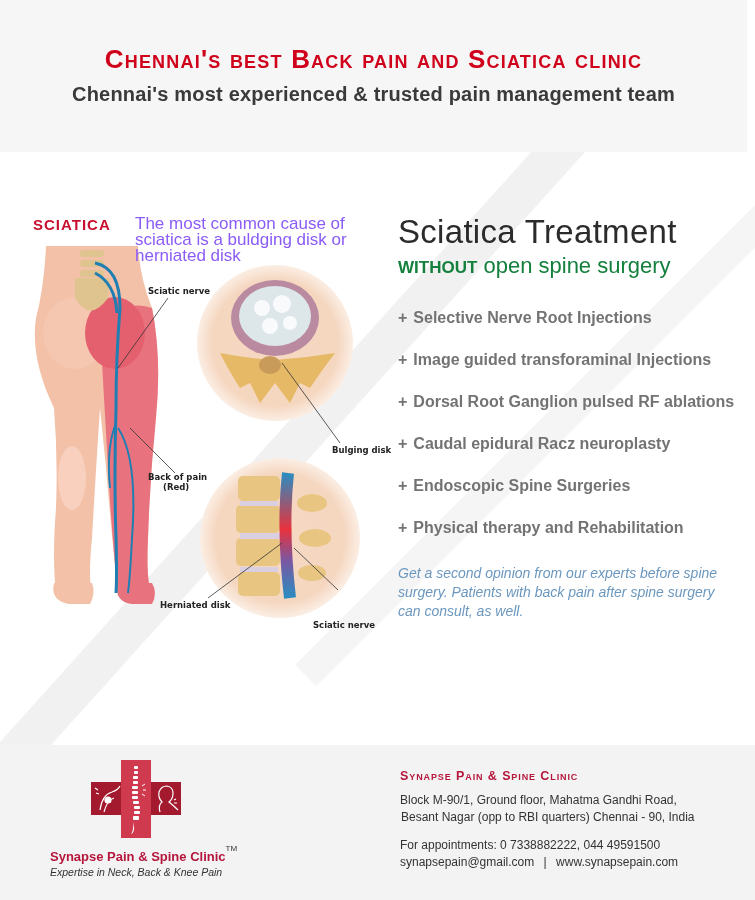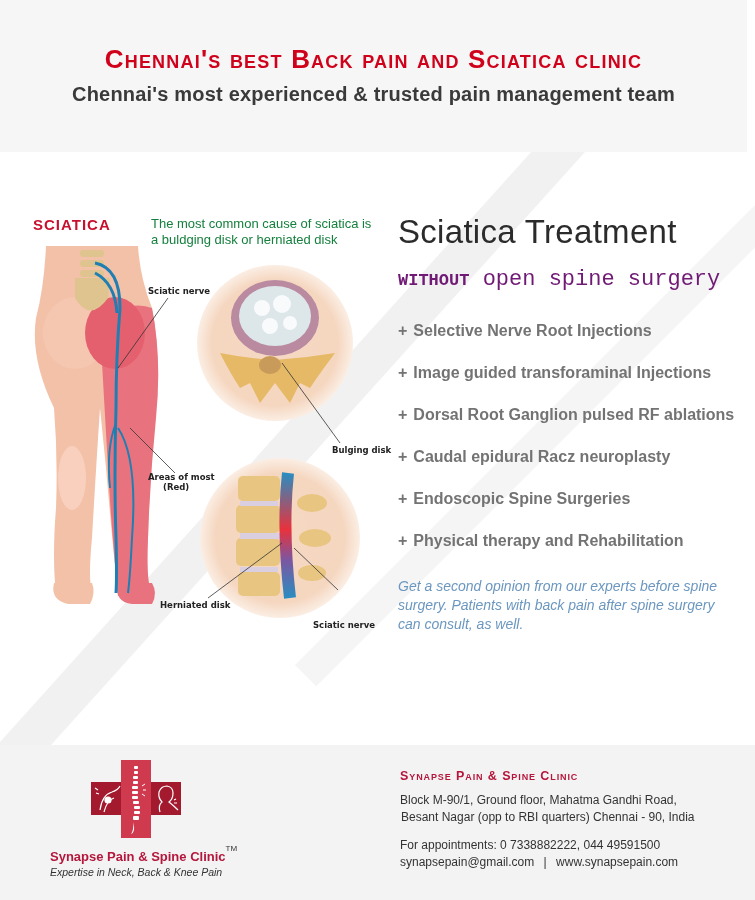--- a/index.html
+++ b/index.html
@@ -9,27 +9,27 @@
   .diag { position: absolute; pointer-events: none; z-index: 0; }
   .diag1 { left: 150px; top: 240px; width: 40px; height: 1000px; background: rgba(230,230,232,0.55); transform: rotate(42deg); transform-origin: top left; left: 560px; top: 120px; }
   .diag2 { width: 30px; height: 700px; background: rgba(235,235,237,0.5); transform: rotate(45deg); transform-origin: top left; left: 790px; top: 170px; }
 
   .header { position: absolute; left: 0; top: 0; width: 747px; height: 152px; background: #f6f6f6; text-align: center; z-index: 1; }
   .header .title { margin-top: 44px; font-size: 26px; font-weight: bold; color: #d0021b; font-variant: small-caps; letter-spacing: 1.2px; }
   .header .subtitle { margin-top: 8px; font-size: 20px; font-weight: bold; color: #3a3a3a; letter-spacing: 0.2px; }
 
   .illus { position: absolute; left: 20px; top: 208px; width: 360px; height: 440px; z-index: 2; }
   .sciatica-label { position: absolute; left: 13px; top: 8px; font-size: 15px; font-weight: bold; color: #c8102e; letter-spacing: 1px; }
-  .cause { position: absolute; left: 131px; top: 8px; font-size: 13px; color: #15803d; line-height: 16px; width: 230px; }
+  .cause { position: absolute; left: 115px; top: 8px; font-size: 17px; color: #8b5cf6; line-height: 16px; width: 230px; }
   .lbl { position: absolute; font-size: 8.5px; font-weight: bold; color: #222; white-space: nowrap; font-family: "DejaVu Sans", sans-serif; }
   .illus svg { position: absolute; left: 0; top: 0; }
 
   .right { position: absolute; left: 398px; top: 213px; width: 350px; z-index: 2; }
   .right .treat-title { font-size: 33px; color: #2b2b2b; font-weight: normal; letter-spacing: 0.3px; }
-  .right .treat-sub { margin-top: 16px; font-size: 22px; color: #701a75; font-family: Liberation Mono, monospace; }
+  .right .treat-sub { margin-top: 2px; font-size: 22px; color: #15803d; }
   .right .treat-sub b { font-size: 17px; font-weight: bold; }
   .services { margin-top: 29px; list-style: none; }
   .services li { font-size: 16px; font-weight: bold; color: #737373; height: 42px; line-height: 20px; }
   .services li .plus { margin-right: 6px; }
   .opinion { margin-top: 4px; font-size: 14px; font-style: italic; color: #6b97bf; line-height: 19px; width: 330px; }
 
   .footer { position: absolute; left: 0; top: 745px; width: 755px; height: 155px; background: #f3f3f4; z-index: 1; }
   .logo { position: absolute; left: 90px; top: 15px; width: 92px; height: 80px; }
   .logo .center { position: absolute; left: 31px; top: 0; width: 30px; height: 78px; background: #cf3a4f; }
   .logo .leftbox { position: absolute; left: 1px; top: 22px; width: 30px; height: 33px; background: #a3192e; }
@@ -120,21 +120,21 @@
     <line x1="110" y1="220" x2="155" y2="265" stroke="#333" stroke-width="0.8"></line>
     <line x1="262" y1="155" x2="320" y2="235" stroke="#333" stroke-width="0.8"></line>
     <line x1="188" y1="390" x2="262" y2="335" stroke="#333" stroke-width="0.8"></line>
     <line x1="274" y1="340" x2="318" y2="382" stroke="#333" stroke-width="0.8"></line>
   </svg>
 
   <div class="sciatica-label">SCIATICA</div>
   <div class="cause">The most common cause of sciatica is a buldging disk or herniated disk</div>
 
   <div class="lbl" style="left:128px; top:78px;">Sciatic nerve</div>
-  <div class="lbl" style="left:128px; top:264px;">Areas of most</div>
+  <div class="lbl" style="left:128px; top:264px;">Back of pain</div>
   <div class="lbl" style="left:143px; top:274px;">(Red)</div>
   <div class="lbl" style="left:312px; top:237px;">Bulging disk</div>
   <div class="lbl" style="left:140px; top:392px;">Herniated disk</div>
   <div class="lbl" style="left:293px; top:412px;">Sciatic nerve</div>
 </section>
 
 <section class="right">
   <div class="treat-title">Sciatica Treatment</div>
   <div class="treat-sub">
     <b>WITHOUT</b>

